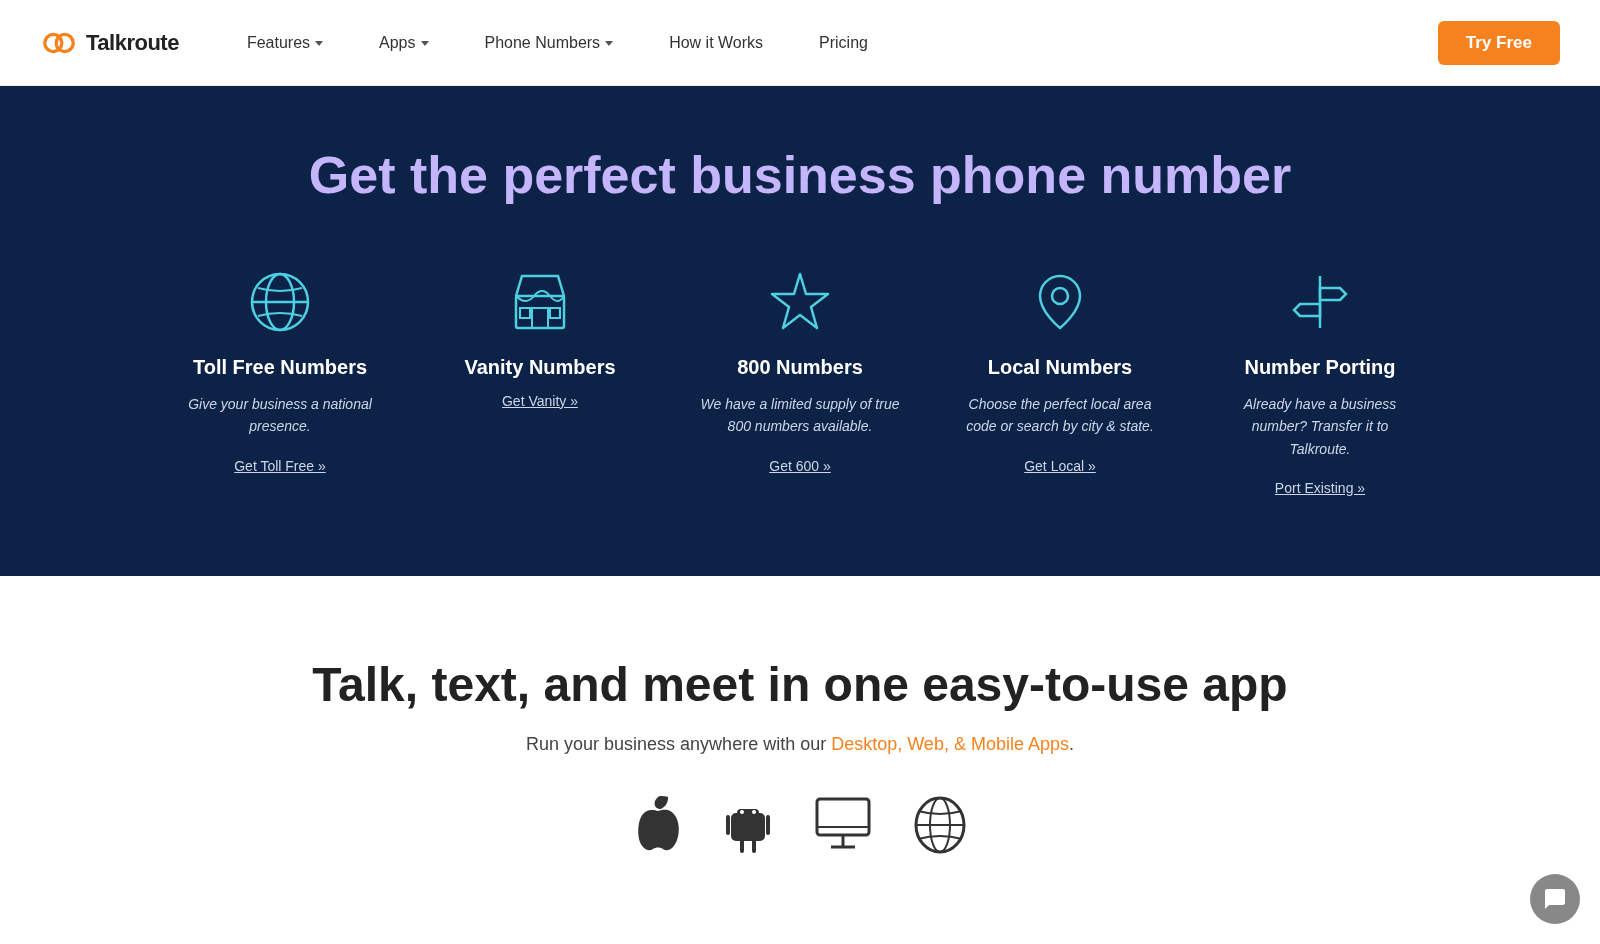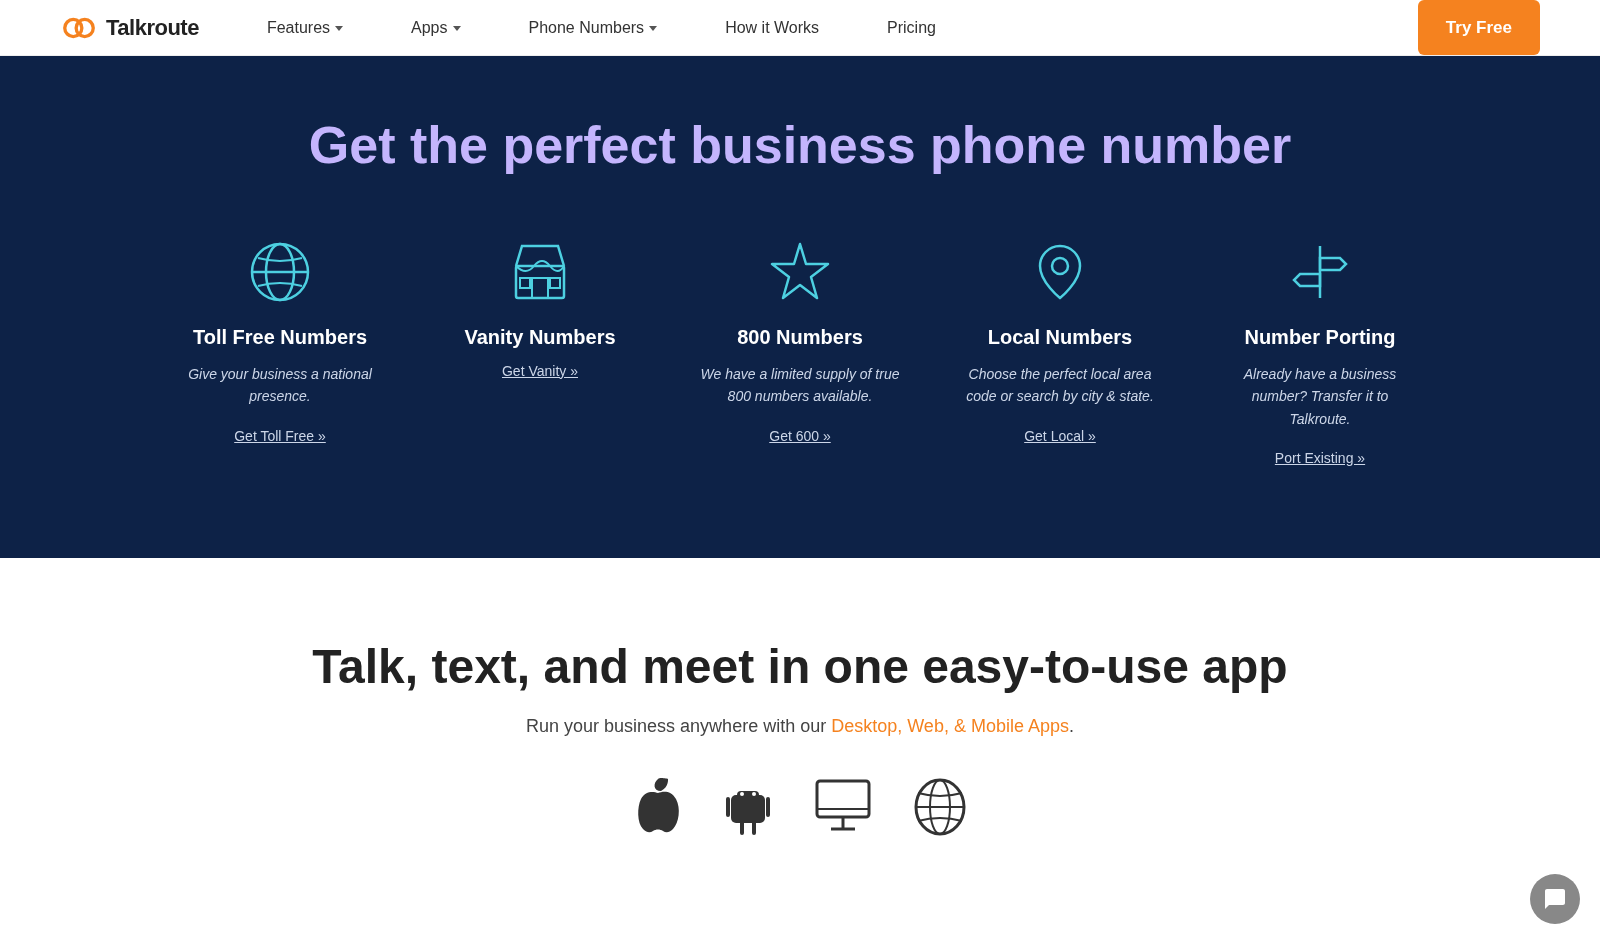--- a/index.html
+++ b/index.html
@@ -1,22 +1,23 @@
 <!DOCTYPE html>
 <html><head>
   <meta charset="utf-8">
   <style>
     * { margin: 0; padding: 0; box-sizing: border-box; }
     body { font-family: -apple-system, BlinkMacSystemFont, 'Segoe UI', Arial, sans-serif; width: 1600px; }
 
     
     header {
       display: flex;
-      padding: 0 60px;
-      height: 56px;
+      align-items: center;
+      padding: 0 40px;
+      height: 86px;
       background: #fff;
       border-bottom: 1px solid #eee;
       position: relative;
       z-index: 10;
     }
     .logo-area {
       display: flex;
       align-items: center;
       gap: 8px;
       margin-right: 40px;
@@ -28,21 +29,21 @@
     }
     .logo-text {
       font-size: 22px;
       font-weight: 700;
       color: #222;
       letter-spacing: -0.5px;
     }
     nav {
       display: flex;
       align-items: center;
-      gap: 12px;
+      gap: 0;
       flex: 1;
     }
     .nav-item {
       display: flex;
       align-items: center;
       gap: 5px;
       padding: 0 28px;
       height: 70px;
       font-size: 16px;
       color: #333;
@@ -83,21 +84,21 @@
       font-weight: 800;
       color: #c4b5fd;
       margin-bottom: 60px;
       line-height: 1.15;
     }
     .features-grid {
       display: flex;
       justify-content: flex-start;
       gap: 0;
       max-width: 1300px;
-      margin: 12px auto;
+      margin: 0 auto;
     }
     .feature-card {
       flex: 1;
       display: flex;
       flex-direction: column;
       align-items: center;
       padding: 0 20px;
       text-align: center;
     }
     .feature-icon {

